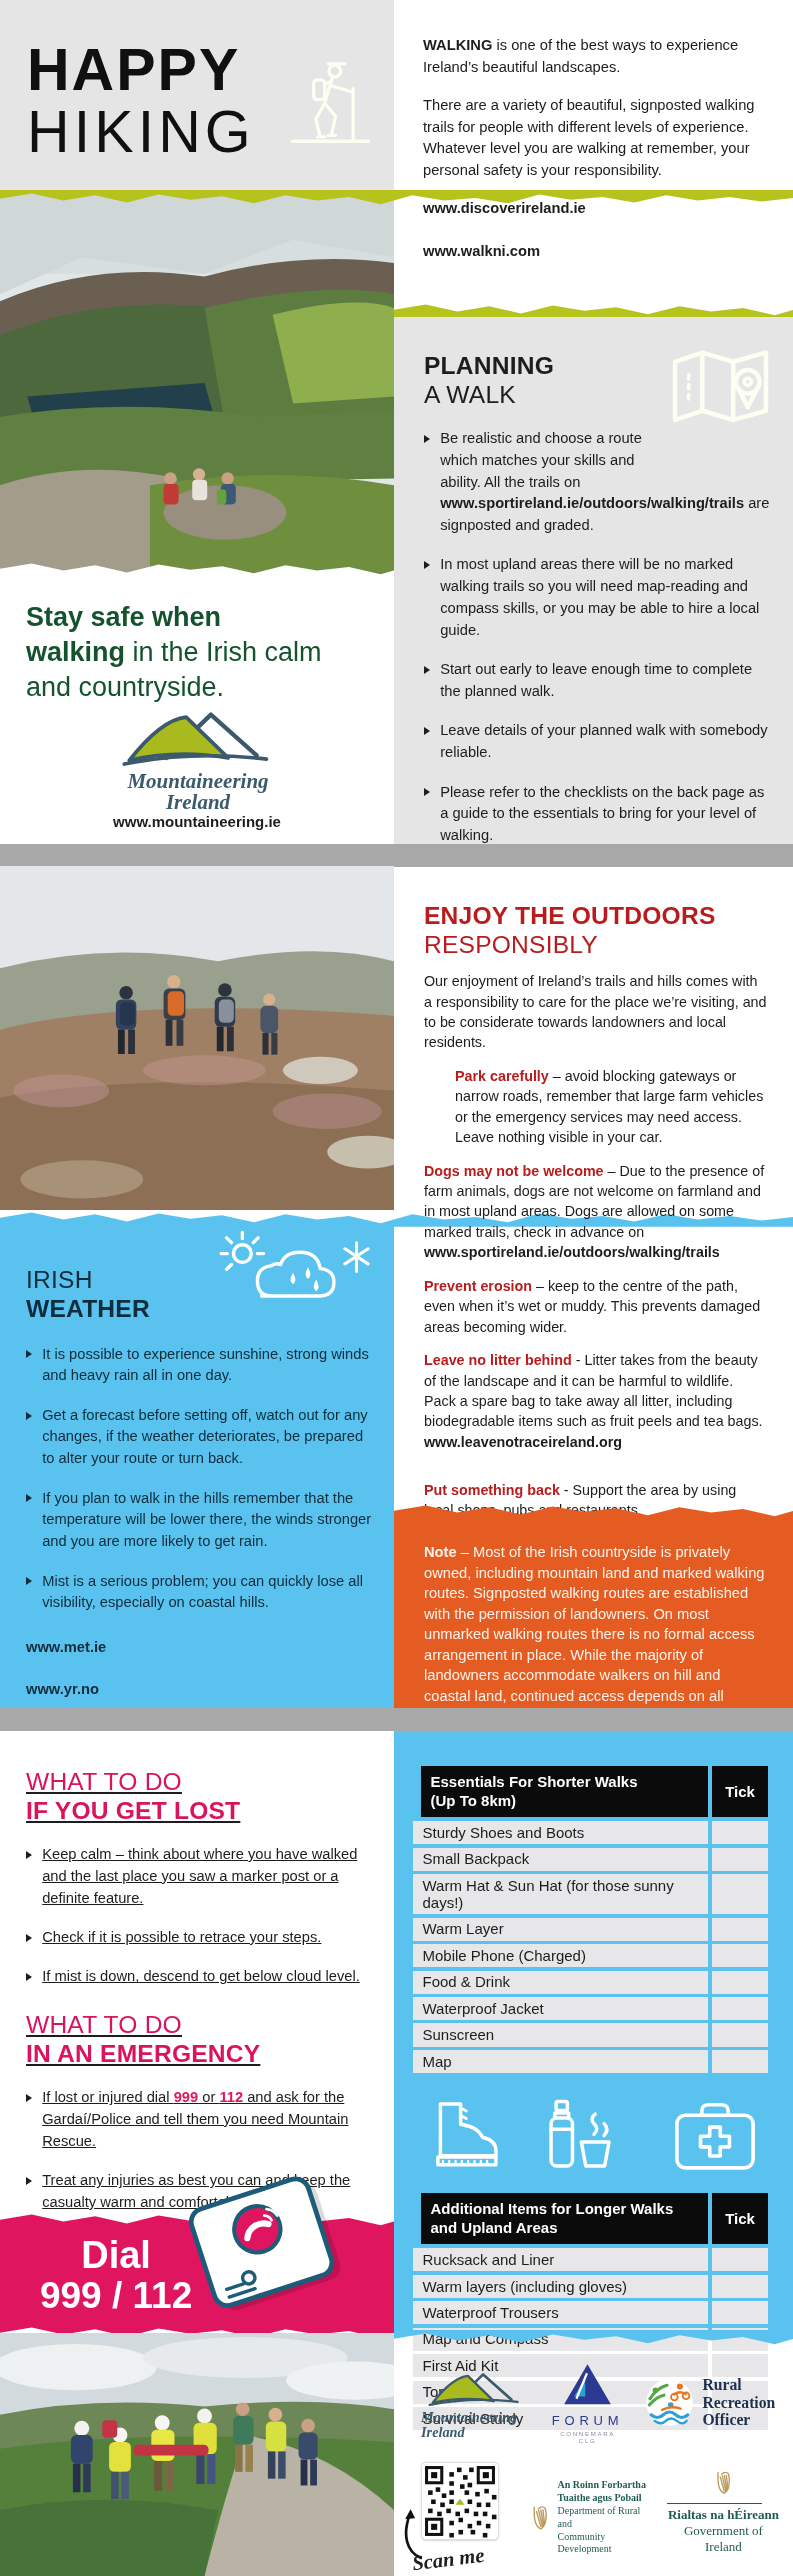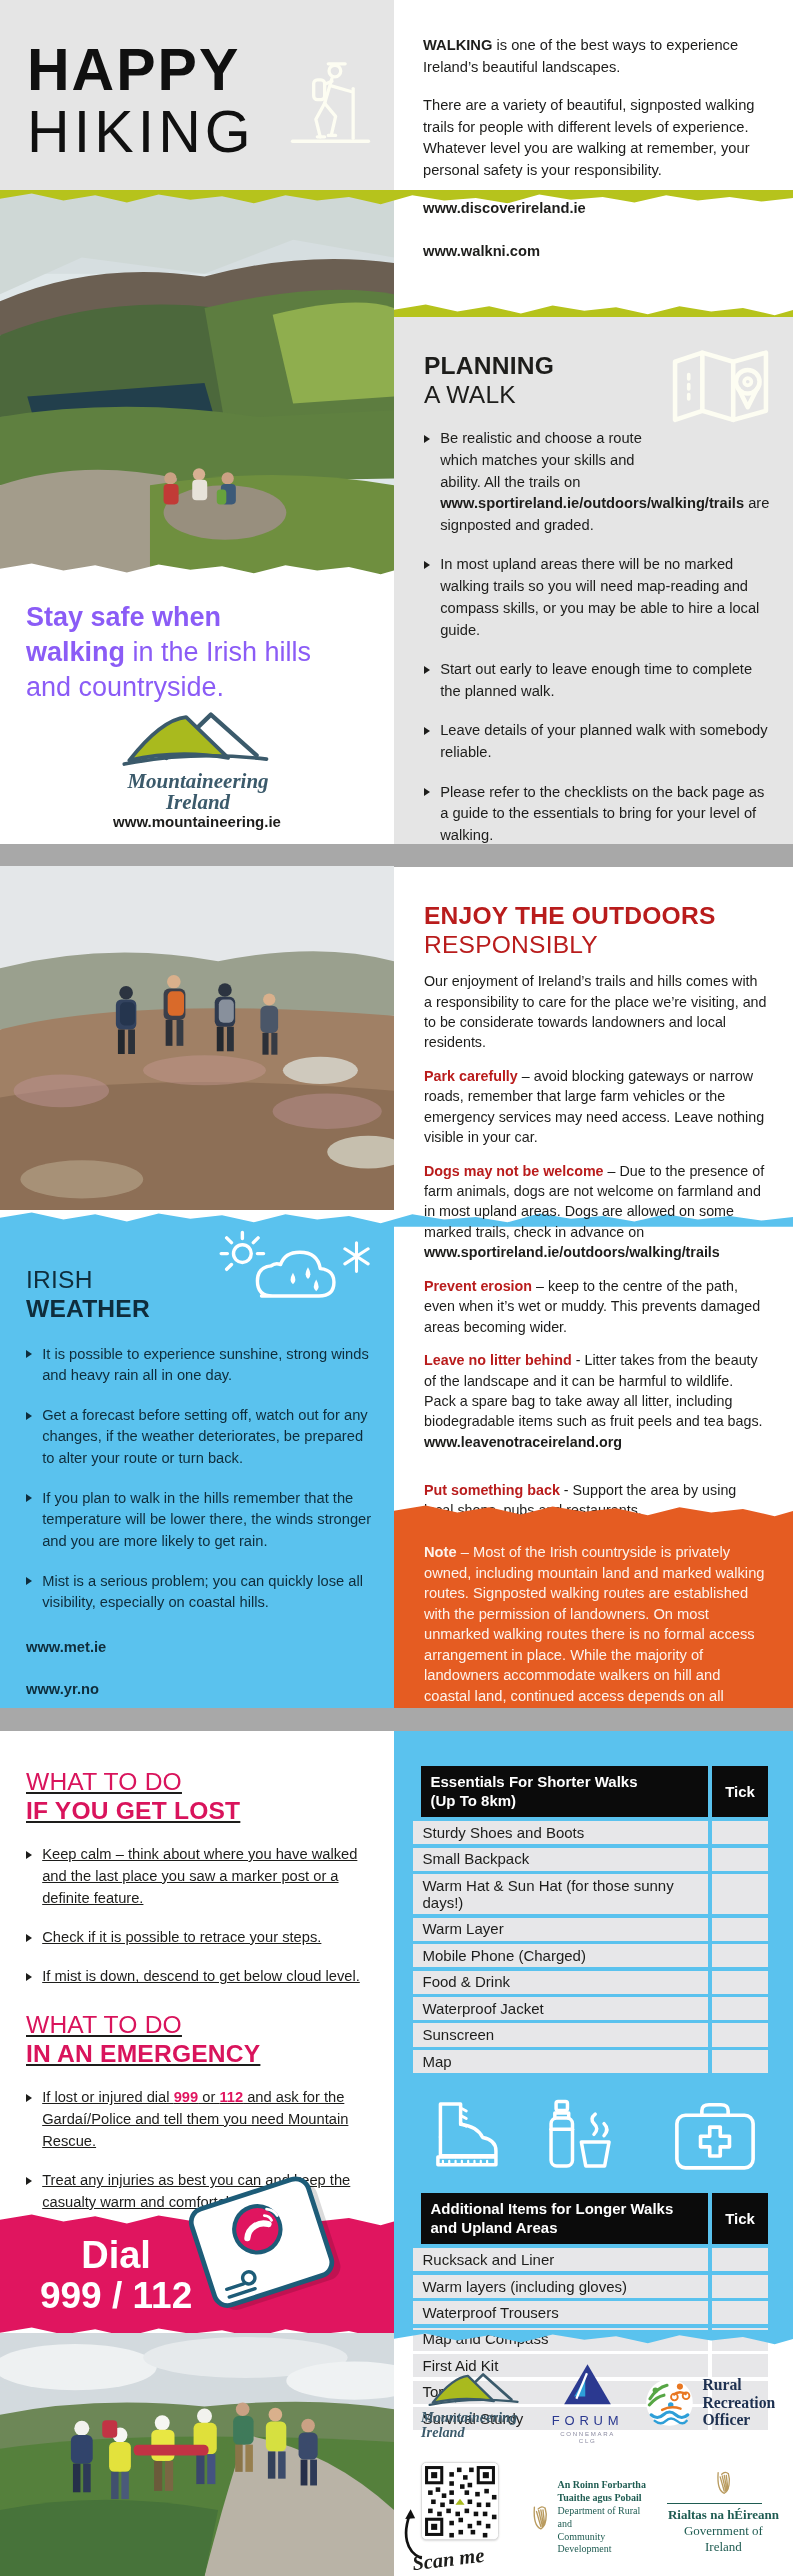--- a/index.html
+++ b/index.html
@@ -25,21 +25,21 @@
   .b{font-weight:bold;}
   p{margin:0 0 16.4px 0;}
   .bullets{list-style:none;margin:0;padding:0;}
   .bullets li{display:flex;gap:10.2px;margin:0 0 17.7px 0;}
   .tri{flex:0 0 auto;width:0;height:0;border-left:6.1px solid #1d1d1b;border-top:4.1px solid transparent;
        border-bottom:4.1px solid transparent;margin-top:6.8px;}
   
   .title1{font-size:59px;font-weight:bold;letter-spacing:2px;line-height:1.05;color:#101010;}
   .title2{font-size:59px;font-weight:normal;letter-spacing:4.1px;line-height:1.05;color:#101010;}
   
-  .staysafe{font-size:27px;line-height:1.3;color:#8b5cf6;}
+  .staysafe{font-size:27px;line-height:1.3;color:#14532d;}
   
   .chk{width:355px;}
   .chk-head{display:flex;gap:4.1px;margin-bottom:4.1px;padding-left:8px;}
   .chk-head .hl{flex:1;background:#0b0b0b;color:#fff;font-weight:bold;font-size:15px;line-height:1.25;padding:6.8px 9.5px;}
   .chk-head .ht{flex:0 0 56px;background:#0b0b0b;color:#fff;font-weight:bold;font-size:15px;
                 display:flex;align-items:center;justify-content:center;}
   .chk-row{display:flex;gap:4.1px;margin-bottom:3.4px;}
   .chk-row .cl{flex:1;background:#e7e7e9;font-size:15px;padding:2.7px 9.5px 3.4px;}
   .chk-row .ct{flex:0 0 56px;background:#e7e7e9;}
   
@@ -98,21 +98,21 @@
   <svg class="tear abs" style="left:0;top:190px;" viewBox="0 0 200 20" preserveAspectRatio="none">
     <path class="fill-green" d="M0,10 L8,4 L16,12 L24,6 L32,14 L40,5 L48,11 L56,7 L64,15 L72,6 L80,12 L88,8 L96,16 L104,6 L112,12 L120,9 L128,15 L136,5 L144,11 L152,8 L160,14 L168,6 L176,12 L184,8 L192,13 L200,9 L200,0 L0,0 Z"></path>
   </svg>
 
   <svg class="tear abs" style="left:0;top:560px;" viewBox="0 0 200 20" preserveAspectRatio="none">
     <path class="fill-white" d="M0,10 L8,4 L16,12 L24,6 L32,14 L40,5 L48,11 L56,7 L64,15 L72,6 L80,12 L88,8 L96,16 L104,6 L112,12 L120,9 L128,15 L136,5 L144,11 L152,8 L160,14 L168,6 L176,12 L184,8 L192,13 L200,9 L200,20 L0,20 Z"></path>
   </svg>
 
   <div class="abs staysafe" style="left:26px;top:600px;width:341px;">
     <div><span class="b">Stay safe when</span></div>
-    <div><span class="b">walking</span><span> in the Irish hills</span></div>
+    <div><span class="b">walking</span><span> in the Irish calm</span></div>
     <div><span>and countryside.</span></div>
   </div>
 
   <div class="abs" style="left:82px;top:701px;width:232px;text-align:center;">
     <svg width="171" height="68" viewBox="0 0 260 110">
       <path d="M78,92 L150,22 L224,88" fill="none" stroke="#3b5a6b" stroke-width="7" stroke-linecap="round" stroke-linejoin="round"></path>
       <path d="M18,96 Q70,30 110,26 L178,92 Q96,78 18,96 Z" fill="#a9ba1e" stroke="#3b5a6b" stroke-width="6" stroke-linejoin="round"></path>
       <path d="M10,102 Q120,80 240,94" fill="none" stroke="#3b5a6b" stroke-width="6" stroke-linecap="round"></path>
     </svg>
     <div class="mi-text" style="font-size:21px;text-align:center;">
@@ -250,21 +250,21 @@
       <div class="b t-body" style="margin-top:23px;">www.met.ie</div>
       <div class="b t-body" style="margin-top:20.5px;">www.yr.no</div>
     </div>
   </div>
 
   <div class="abs" style="left:424px;top:902px;width:344px;">
     <div class="h-big w900 orange-t">ENJOY THE OUTDOORS</div>
     <div class="h-big w400 orange-t" style="margin-bottom:12.3px;">RESPONSIBLY</div>
     <div class="t-body" style="font-size:14.3px;line-height:1.42;">
       <p style="margin-bottom:13.6px;">Our enjoyment of Ireland’s trails and hills comes with a responsibility to care for the place we’re visiting, and to be considerate towards landowners and local residents.</p>
-      <p style="margin-bottom:13.6px;"><span class="b orange-t">Park carefully</span><span> – avoid blocking gateways or narrow roads, remember that large farm vehicles or the emergency services may need access. Leave nothing visible in your car.</span></p>
+      <p style="margin-bottom:13.6px;margin-left:31px;"><span class="b orange-t">Park carefully</span><span> – avoid blocking gateways or narrow roads, remember that large farm vehicles or the emergency services may need access. Leave nothing visible in your car.</span></p>
       <p style="margin-bottom:13.6px;"><span class="b orange-t">Dogs may not be welcome</span><span> – Due to the presence of farm animals, dogs are not welcome on farmland and in most upland areas. Dogs are allowed on some marked trails, check in advance on </span><span class="b">www.sportireland.ie/outdoors/walking/trails</span></p>
       <p style="margin-bottom:13.6px;"><span class="b orange-t">Prevent erosion</span><span> – keep to the centre of the path, even when it’s wet or muddy. This prevents damaged areas becoming wider.</span></p>
       <p style="margin-bottom:28px;"><span class="b orange-t">Leave no litter behind</span><span> - Litter takes from the beauty of the landscape and it can be harmful to wildlife. Pack a spare bag to take away all litter, including biodegradable items such as fruit peels and tea bags. </span><span class="b">www.leavenotraceireland.org</span></p>
       <p><span class="b orange-t">Put something back</span><span> - Support the area by using local shops, pubs and restaurants.</span></p>
     </div>
     <div style="display:flex;gap:26px;align-items:flex-end;margin-top:17.7px;">
       <svg width="72" height="72" viewBox="0 0 120 120">
         <g stroke="#2e4b5e" stroke-width="5" fill="none" stroke-linecap="round" stroke-linejoin="round">
           <rect x="16" y="6" width="30" height="34" rx="5"></rect>
           <path d="M27,14 v18 M27,14 h7 q7,0 7,6 t-7,6 h-7"></path>

